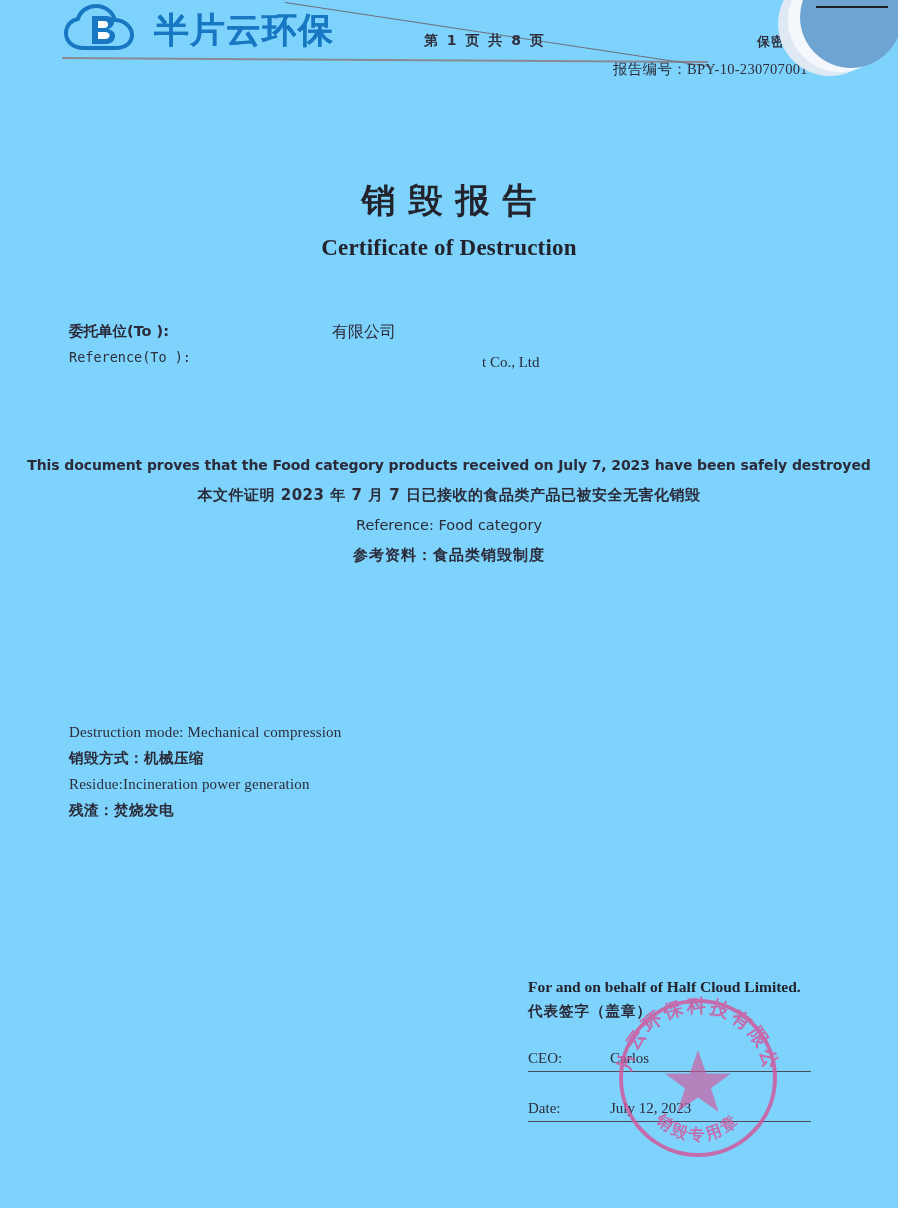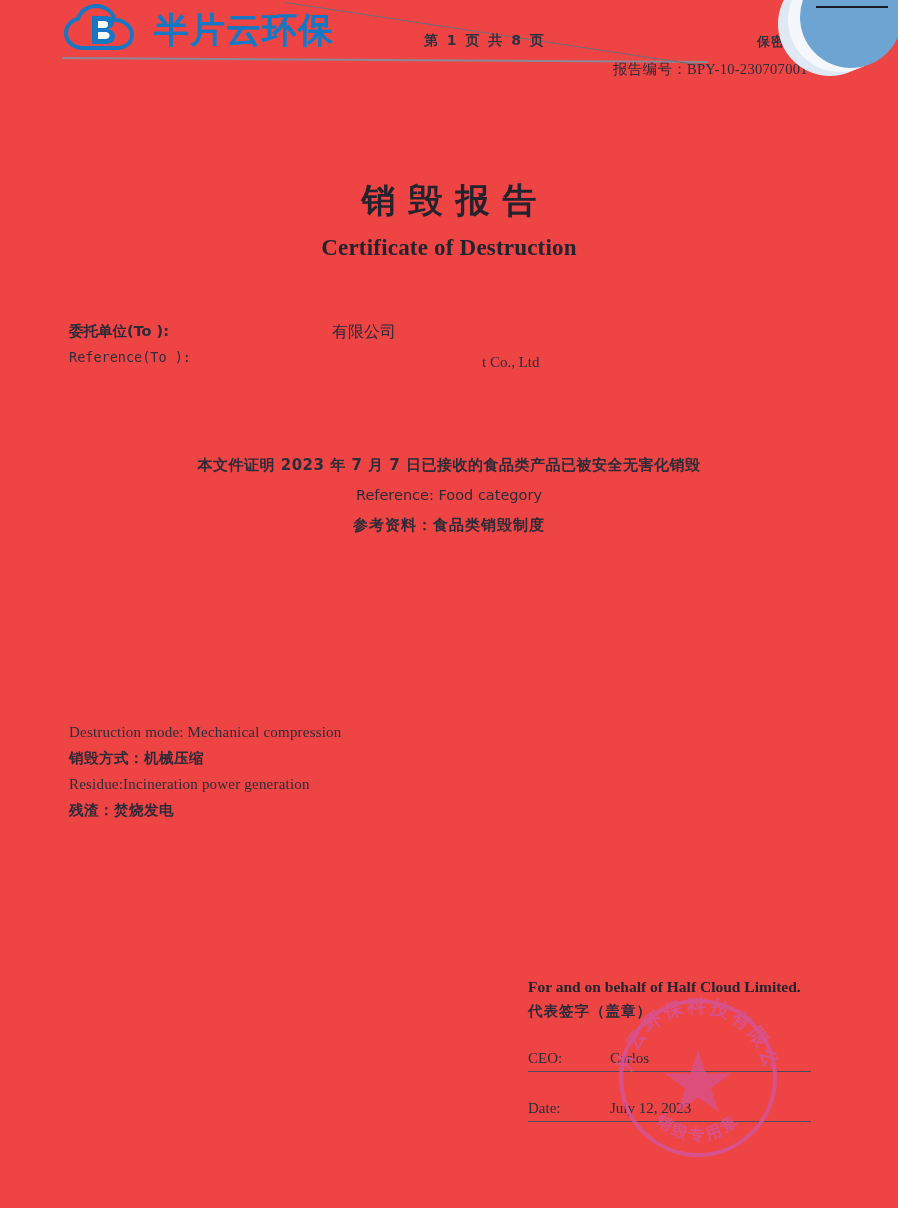--- a/index.html
+++ b/index.html
@@ -7,21 +7,21 @@
     padding: 0;
     background: #ffffff;
   }
   body {
     font-family: "Liberation Serif", serif;
   }
   #page {
     position: relative;
     width: 898px;
     height: 1208px;
-    background: #ef4444;
+    background: #7dd3fc;
     overflow: hidden;
     color: #2a2a38;
   }
 
   
   #header {
     position: absolute;
     left: 0; top: 0;
     width: 898px; height: 92px;
   }
@@ -349,20 +349,21 @@
       <span class="meta-cn">委托单位(To ):</span>
       <span class="meta-val-a">有限公司</span>
     </div>
     <div class="meta-row">
       <span class="meta-en">Reference(To ):</span>
       <span class="meta-val-b">t Co., Ltd</span>
     </div>
   </div>
 
   <div class="statement">
+    <div class="st-en">This document proves that the Food category products received on July 7, 2023 have been safely destroyed</div>
     <div class="st-cn">本文件证明 2023 年 7 月 7 日已接收的食品类产品已被安全无害化销毁</div>
     <div class="st-en2">Reference: Food category</div>
     <div class="st-cn2">参考资料：食品类销毁制度</div>
   </div>
 
   <div class="mode">
     <div class="mode-row">
       <span class="mode-en">Destruction mode: Mechanical compression</span>
     </div>
     <div class="mode-row">

